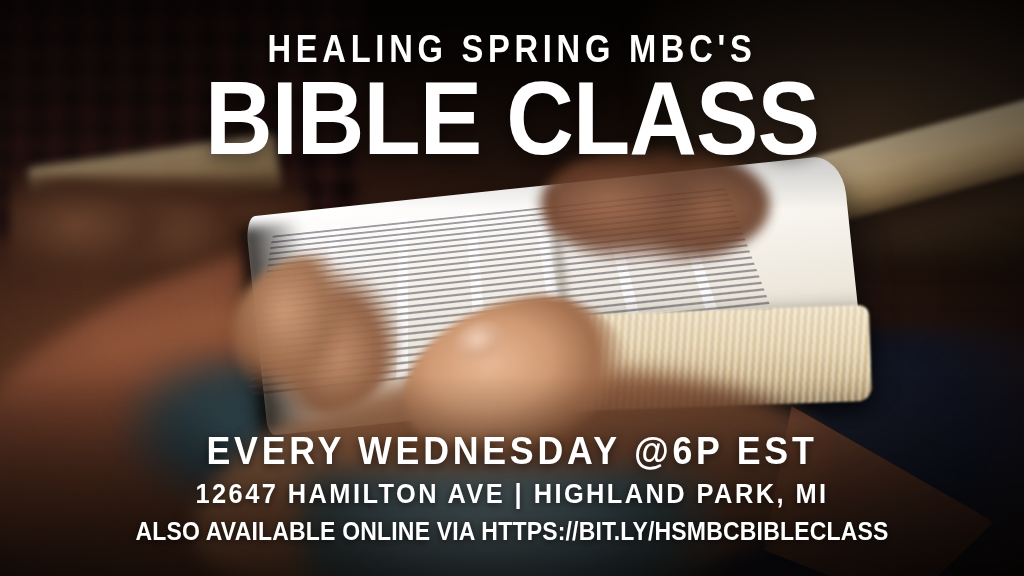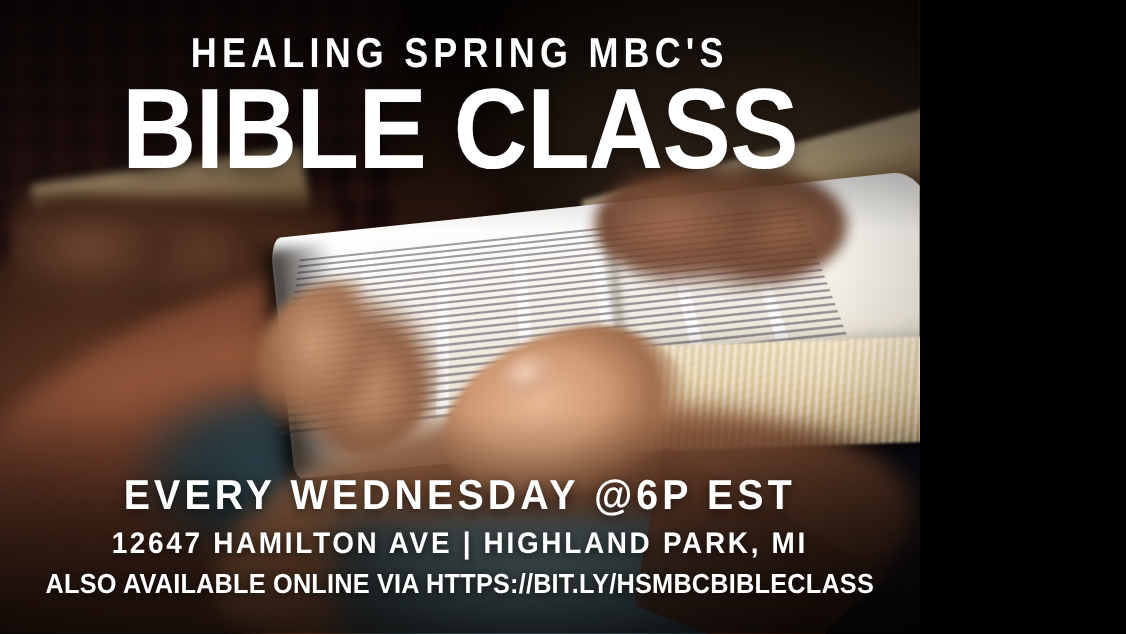--- a/index.html
+++ b/index.html
@@ -6,21 +6,21 @@
     margin: 0;
     padding: 0;
     background: #000;
   }
   body {
     font-family: "Liberation Sans", sans-serif;
   }
 
   #flyer {
     position: relative;
-    width: 836px;
+    width: 1024px;
     height: 576px;
     overflow: hidden;
     background: #0a0706;
   }
 
   
   .photo {
     position: absolute;
     inset: 0;
     overflow: hidden;

